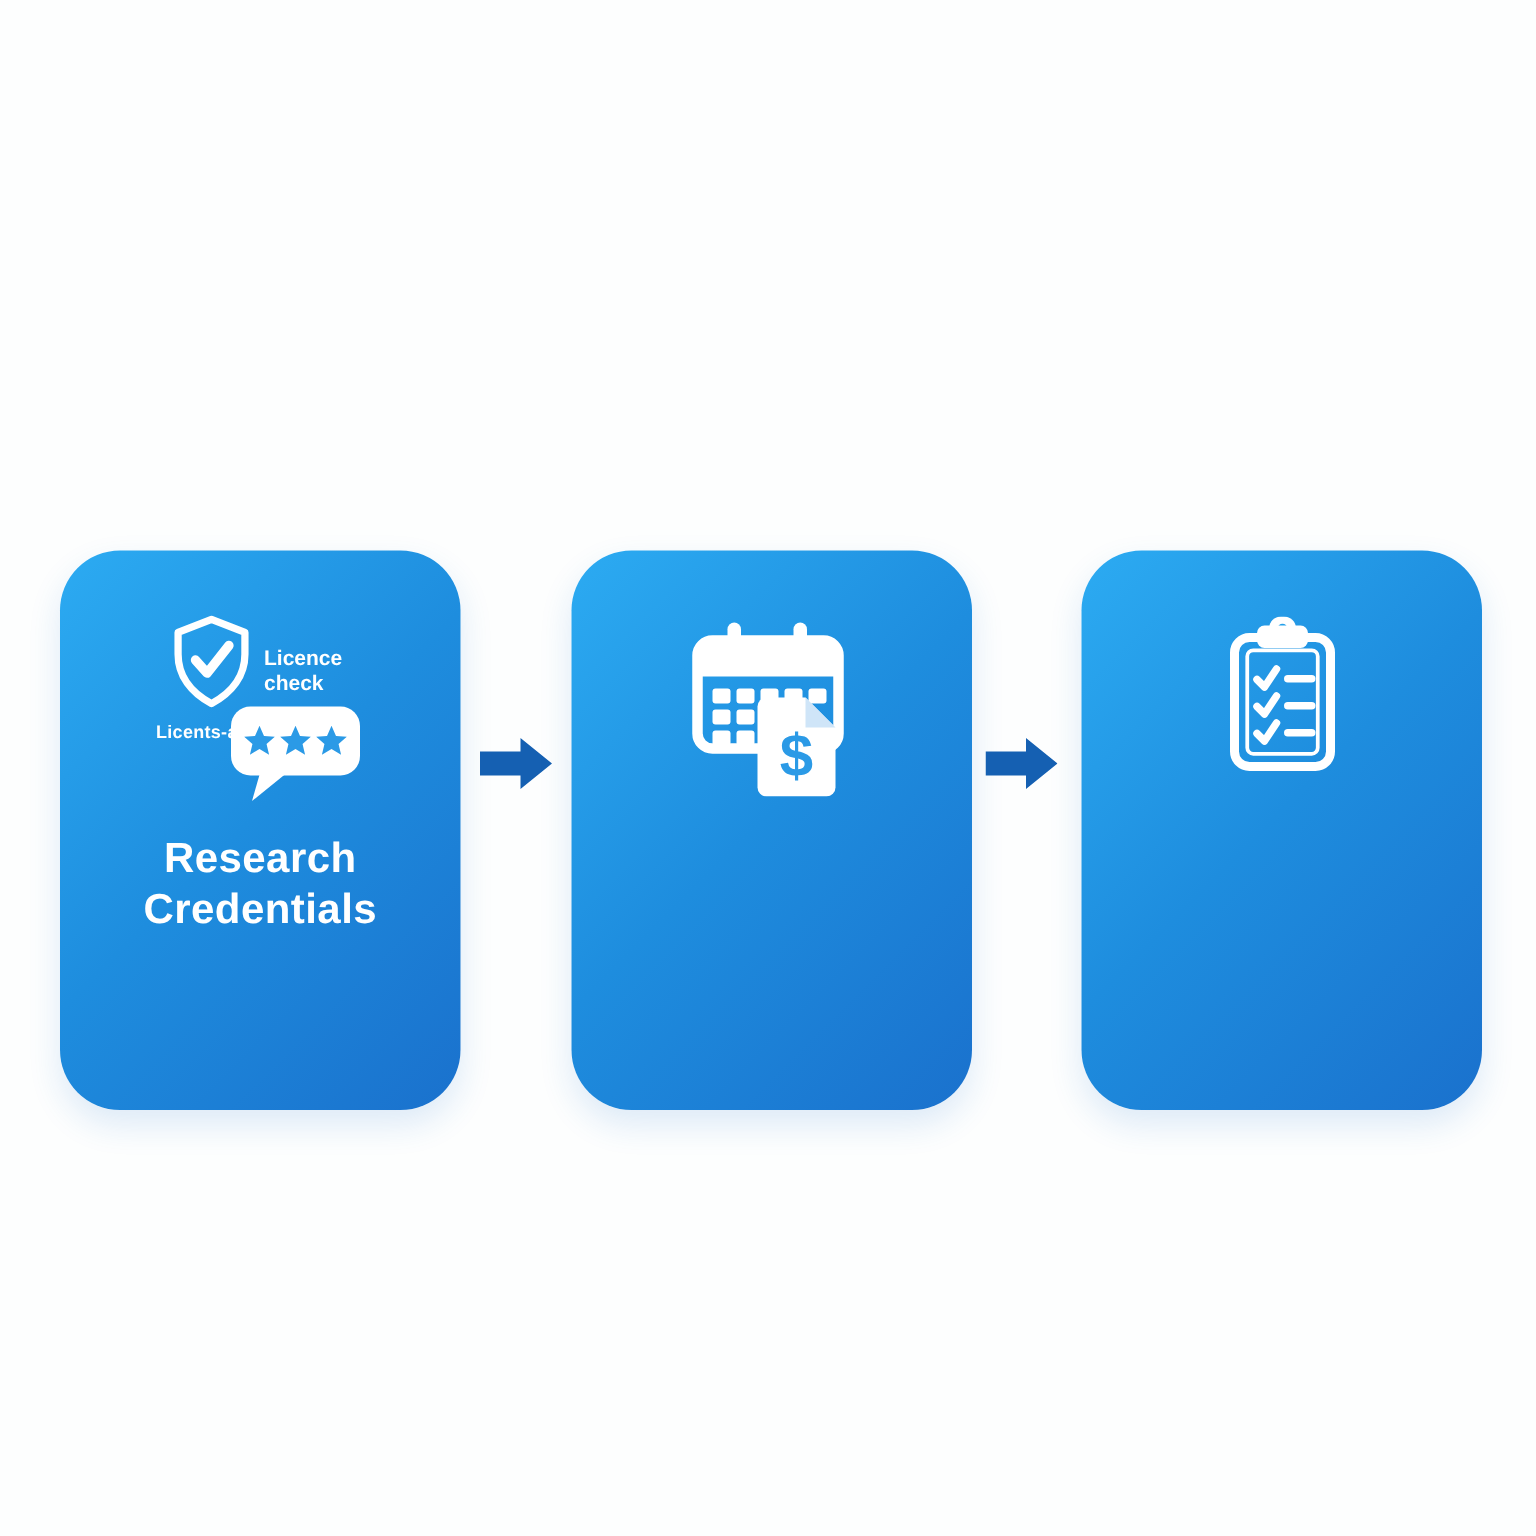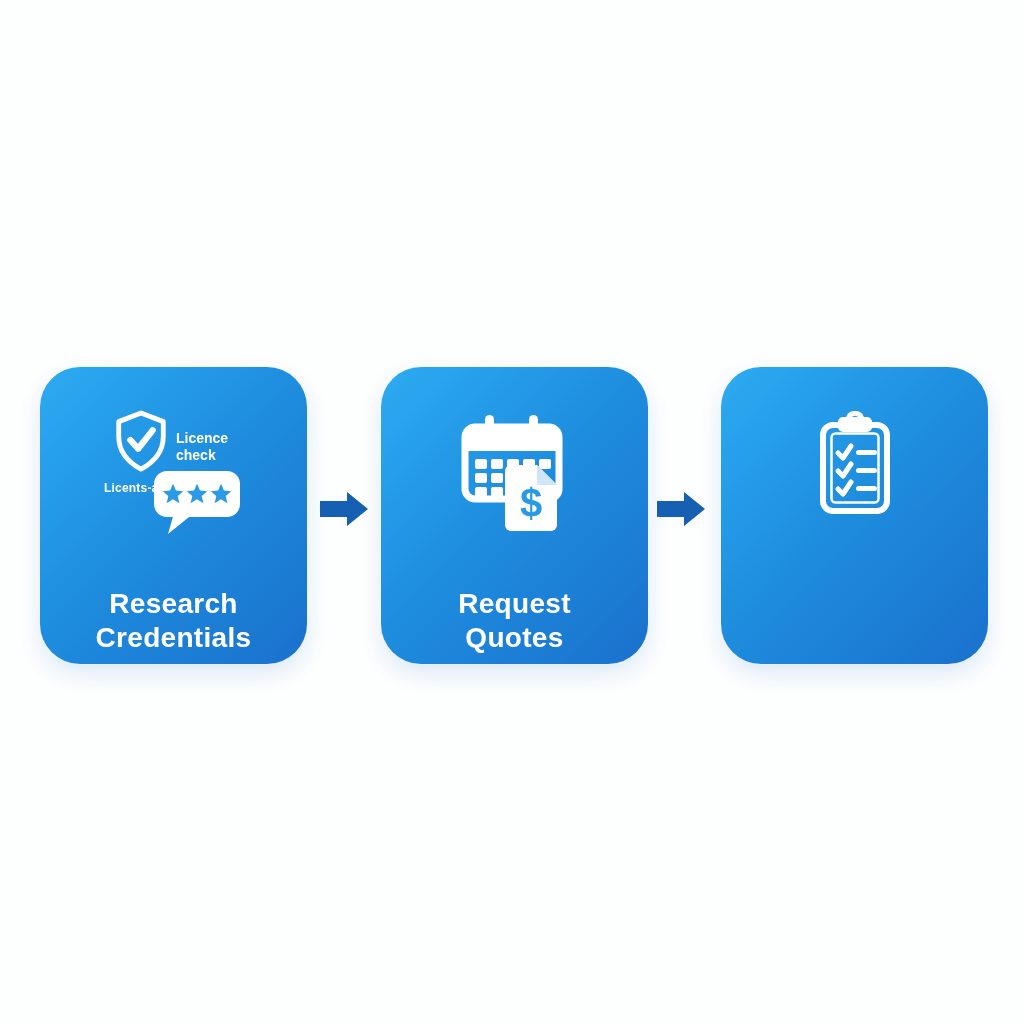--- a/index.html
+++ b/index.html
@@ -5,34 +5,34 @@
   * { margin:0; padding:0; box-sizing:border-box; }
   html,body { width:1024px; height:1024px; }
   body {
     background:#FDFEFE;
     font-family:"Liberation Sans","DejaVu Sans",sans-serif;
     position:relative; overflow:hidden;
   }
   .stage { position:absolute; inset:0; }
 
   .card {
-    position:absolute; top:367px; width:267px; height:297px;
+    position:absolute; top:367px; width:267px; height:373px;
     border-radius:40px;
     background:linear-gradient(135deg,#2CABF2 0%, #1E8DDE 48%, #1A71CD 100%);
     box-shadow:0 10px 22px rgba(26,113,205,0.14);
   }
   .card1 { left:40px; }
   .card2 { left:381px; }
   .card3 { left:721px; }
 
   .title {
     position:absolute; left:0; right:0; top:188px;
     padding:0 32px;
     text-align:center; color:#FFFFFF;
-    font-size:28px; font-weight:bold; line-height:34px; letter-spacing:.3px;margin-top:32px;
+    font-size:28px; font-weight:bold; line-height:34px; letter-spacing:.3px;
   }
 
   .arrow { position:absolute; top:489px; width:48px; height:40px; }
   .arrow1 { left:320px; }
   .arrow2 { left:657px; }
 
   
   .shield-icon   { position:absolute; left:70px;  top:43px;  width:62px; height:62px; }
   .icon-label    { position:absolute; left:136px; top:63px;  width:72px;
                    color:#fff; font-size:14px; font-weight:bold; line-height:17px; }
@@ -100,21 +100,20 @@
         <rect x="36" y="60" width="12" height="10" rx="2"></rect>
         <rect x="52" y="60" width="12" height="10" rx="2"></rect>
         <rect x="68" y="60" width="12" height="10" rx="2"></rect>
         <rect x="20" y="74" width="12" height="10" rx="2"></rect>
         <rect x="36" y="74" width="12" height="10" rx="2"></rect>
       </g>
       <path d="M50 58 a6 6 0 0 1 6 -6 h26 l20 20 v40 a6 6 0 0 1 -6 6 h-40 a6 6 0 0 1 -6 -6 z" fill="#FFFFFF"></path>
       <polygon points="82,52 82,72 102,72" fill="#CFE5F8"></polygon>
       <text class="dollar-text" x="76" y="104" text-anchor="middle" fill="#2B9AE6">$</text>
     </svg>
-    <h2 class="title">Request Quotes</h2>
   </section>
 
   <svg class="arrow arrow2" viewBox="0 0 48 40">
     <polygon points="0,12 27,12 27,3 48,20 27,37 27,28 0,28" fill="#1560B2"></polygon>
   </svg>
 
   <section class="card card3">
     <svg class="clipboard-icon" viewBox="0 0 84 104">
       <rect x="33" y="0" width="18" height="16" rx="8" fill="#FFFFFF"></rect>
       <circle cx="42" cy="8" r="3.2" fill="#25A0EA"></circle>

